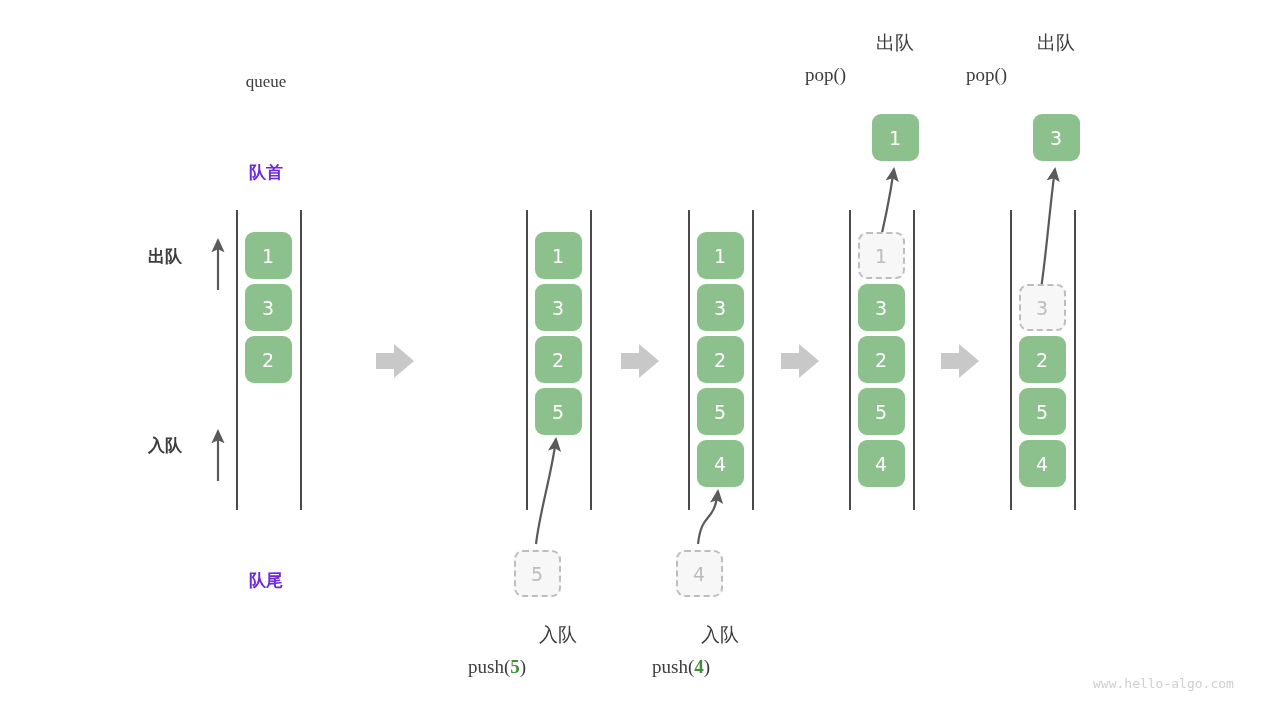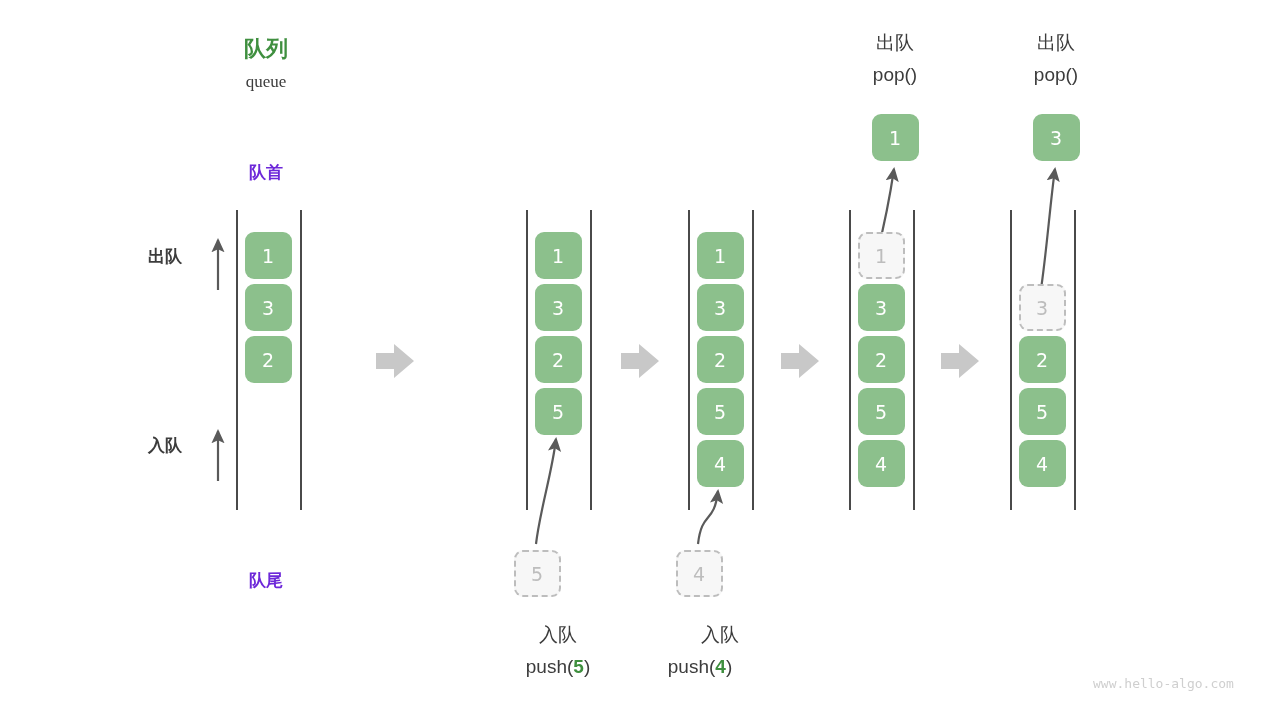--- a/index.html
+++ b/index.html
@@ -27,22 +27,22 @@
   .hdr-cn{
     font-family:Liberation Mono, monospace;
     font-weight:bold;font-size:17px;color:#6d28d9;
     text-align:center;white-space:nowrap;
   }
   .op-cn{
     font-family:"Liberation Sans","DejaVu Sans",sans-serif;
     font-size:19px;color:#3c3c3c;text-align:center;white-space:nowrap;
   }
   .op-code{
-    font-family:Liberation Sans, sans-serif;
-    font-size:19px;color:#3c3c3c;text-align:center;white-space:nowrap;
+    font-family:Liberation Serif, serif;
+    font-size:19px;color:#3c3c3c;text-align:left;white-space:nowrap;
     letter-spacing:0px;
   }
   .op-code .num{color:#3f8f3f;font-weight:bold;}
 
   .side-label{
     font-family:"Liberation Sans","DejaVu Sans",sans-serif;
     font-weight:bold;font-size:17px;color:#3c3c3c;
     white-space:nowrap;
   }
 
@@ -75,21 +75,20 @@
     font-family:"DejaVu Sans Mono","Liberation Mono",monospace;
     font-size:13px;color:#cfcfcf;white-space:nowrap;
   }
   svg{position:absolute;left:0;top:0;overflow:visible;}
 </style>
 </head>
 <body>
 
 <div id="stage">
 
-  <div class="abs title-cn" style="left:186px;top:34px;width:160px;">队列</div>
   <div class="abs title-en" style="left:186px;top:72px;width:160px;">queue</div>
 
   <div class="abs hdr-cn" style="left:186px;top:161px;width:160px;">队首</div>
   <div class="abs hdr-cn" style="left:186px;top:543px;width:160px;margin-top:26px;">队尾</div>
 
   <div class="abs side-label" style="left:148px;top:245px;">出队</div>
   <div class="abs side-label" style="left:148px;top:434px;">入队</div>
 
   <svg id="vec" width="1280" height="720">
       <defs>
@@ -133,21 +132,21 @@
       <div class="abs op-code" style="left:468px;top:656px;width:180px;"><span>push(</span><span class="num">5</span><span>)</span></div>
       <div class="abs rail" style="left:688px;top:210px;height:300px;"></div>
       <div class="abs rail" style="left:752px;top:210px;height:300px;"></div>
       <div class="cell" style="left:696.5px;top:232px;">1</div>
       <div class="cell" style="left:696.5px;top:284px;">3</div>
       <div class="cell" style="left:696.5px;top:336px;">2</div>
       <div class="cell" style="left:696.5px;top:388px;">5</div>
       <div class="cell" style="left:696.5px;top:440px;">4</div>
       <div class="cell ghost" style="left: 675.5px; top: 550px;">4</div>
       <div class="abs op-cn" style="left:630px;top:622px;width:180px;">入队</div>
-      <div class="abs op-code" style="left:610px;top:656px;width:180px;"><span>push(</span><span class="num">4</span><span>)</span></div>
+      <div class="abs op-code" style="left:652px;top:656px;width:180px;"><span>push(</span><span class="num">4</span><span>)</span></div>
       <div class="abs rail" style="left:849px;top:210px;height:300px;"></div>
       <div class="abs rail" style="left:913px;top:210px;height:300px;"></div>
       <div class="cell ghost" style="left:857.5px;top:232px;">1</div>
       <div class="cell" style="left:857.5px;top:284px;">3</div>
       <div class="cell" style="left:857.5px;top:336px;">2</div>
       <div class="cell" style="left:857.5px;top:388px;">5</div>
       <div class="cell" style="left:857.5px;top:440px;">4</div>
       <div class="cell" style="left:871.5px;top:114px;">1</div>
       <div class="abs op-cn" style="left:805px;top:30px;width:180px;">出队</div>
       <div class="abs op-code" style="left:805px;top:64px;width:180px;"><span>pop(</span><span class="num"></span><span>)</span></div>

